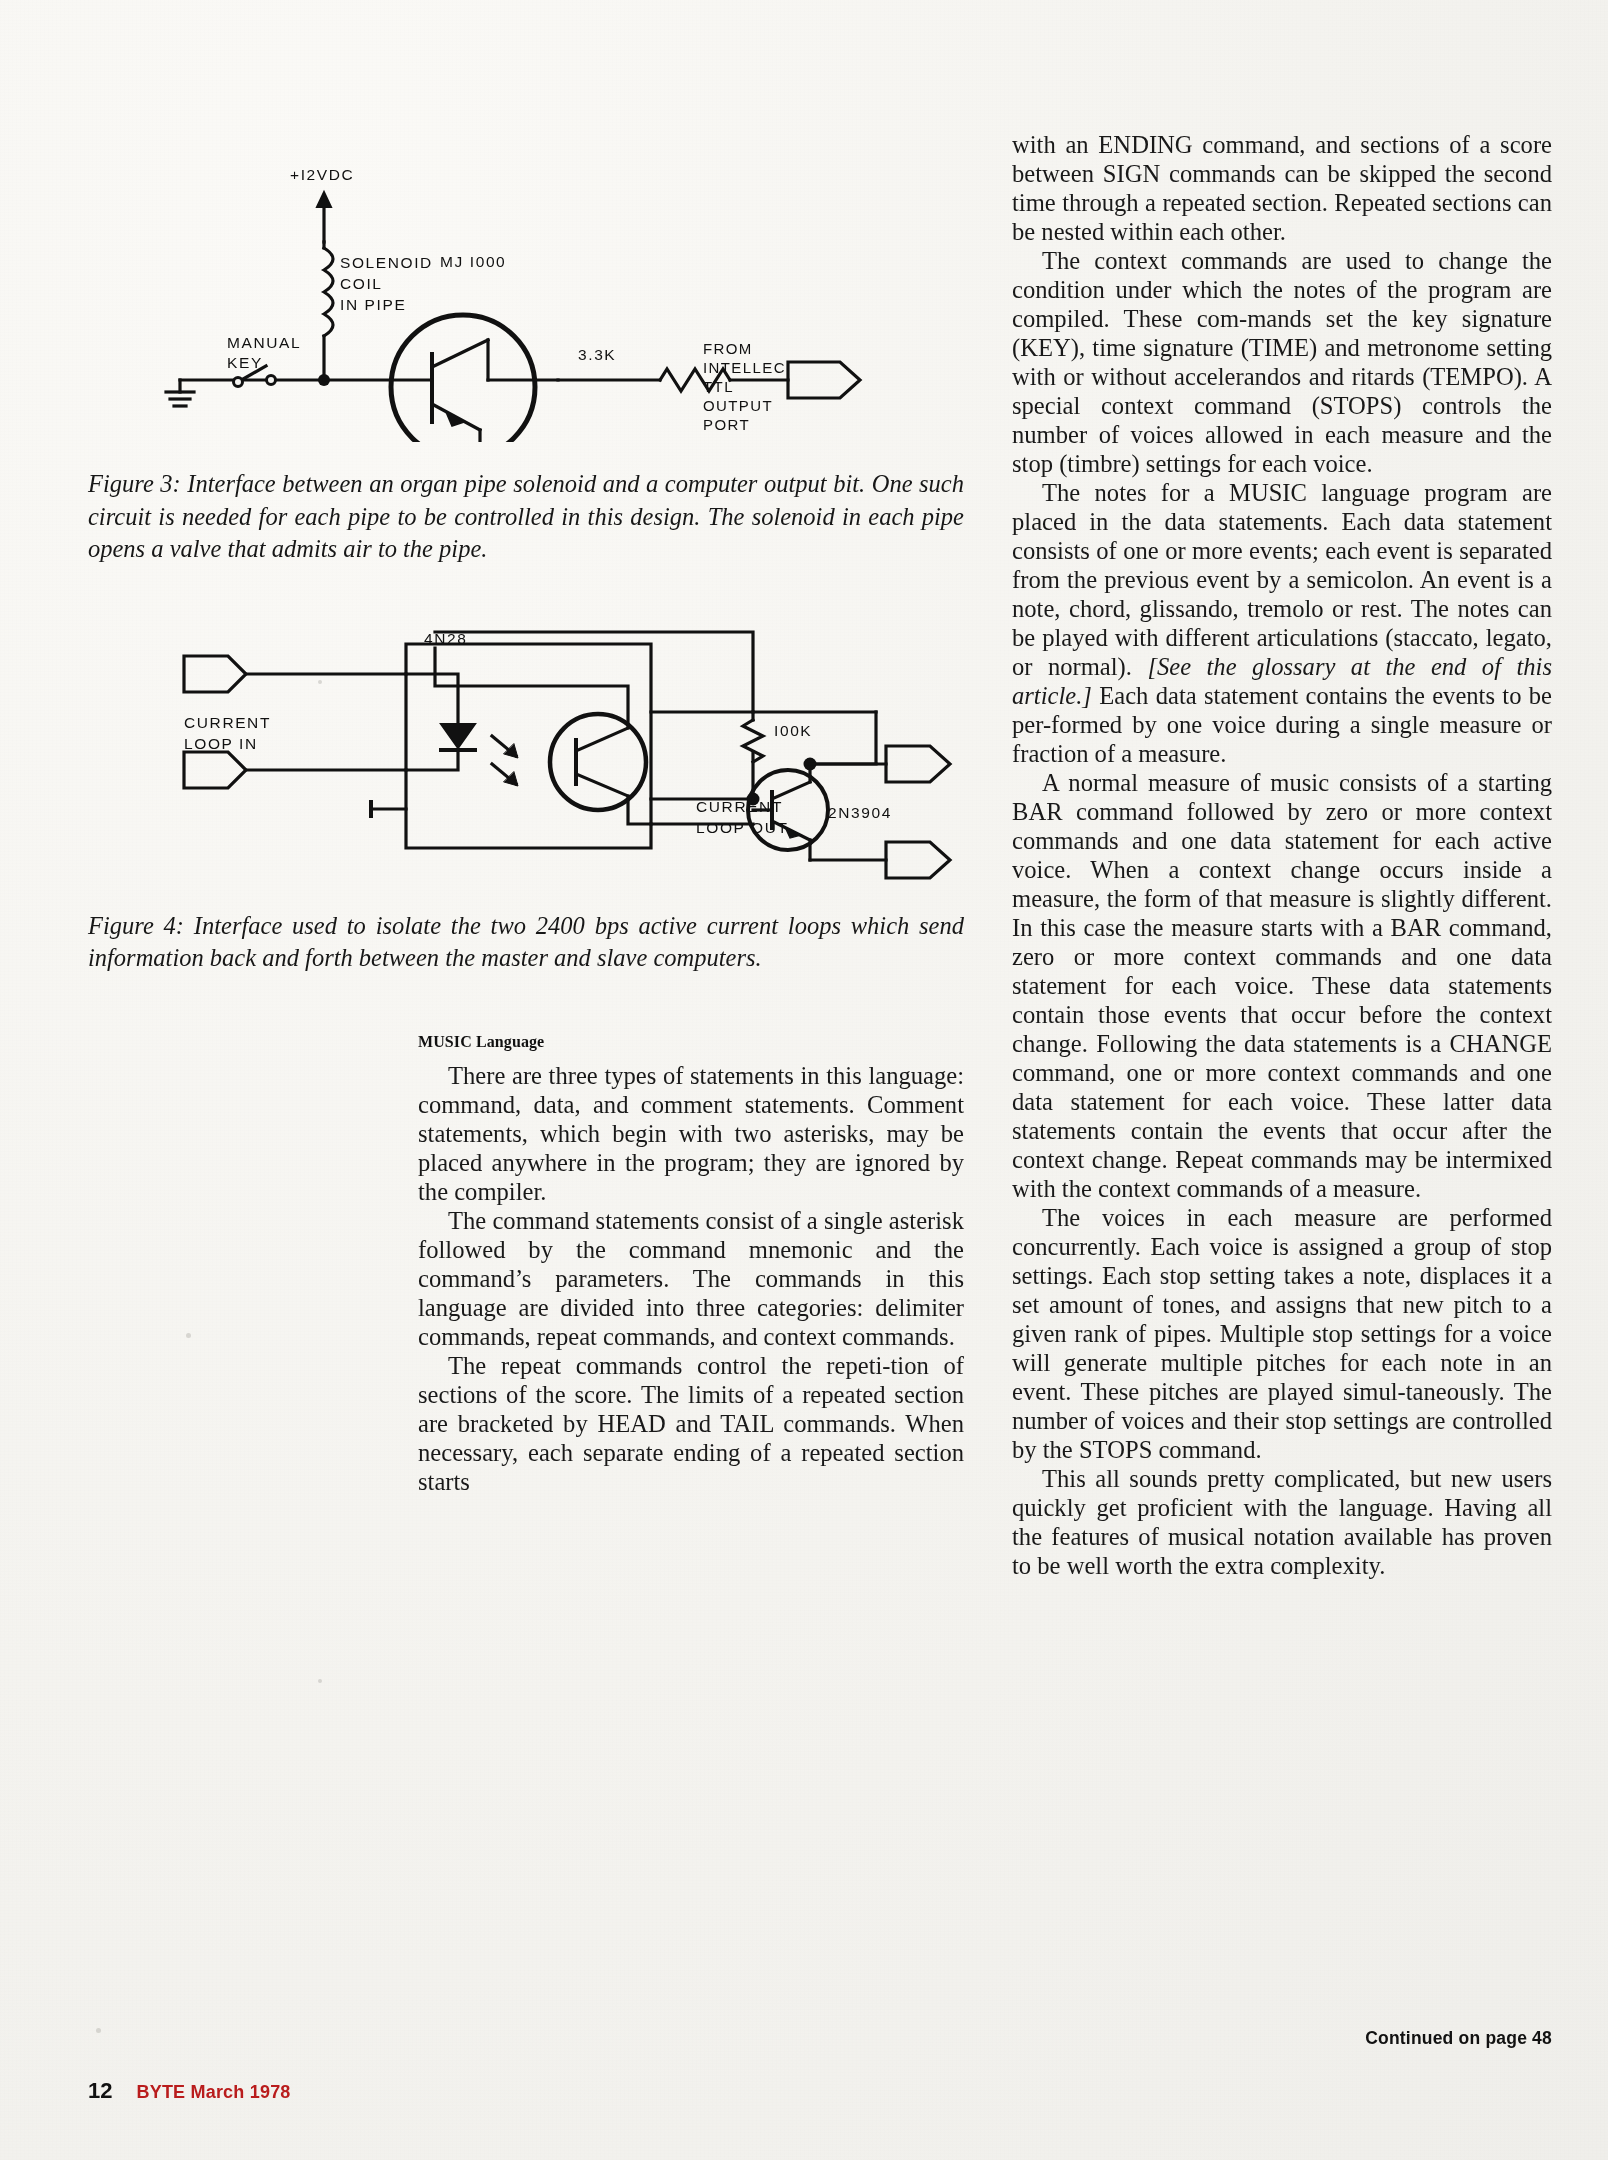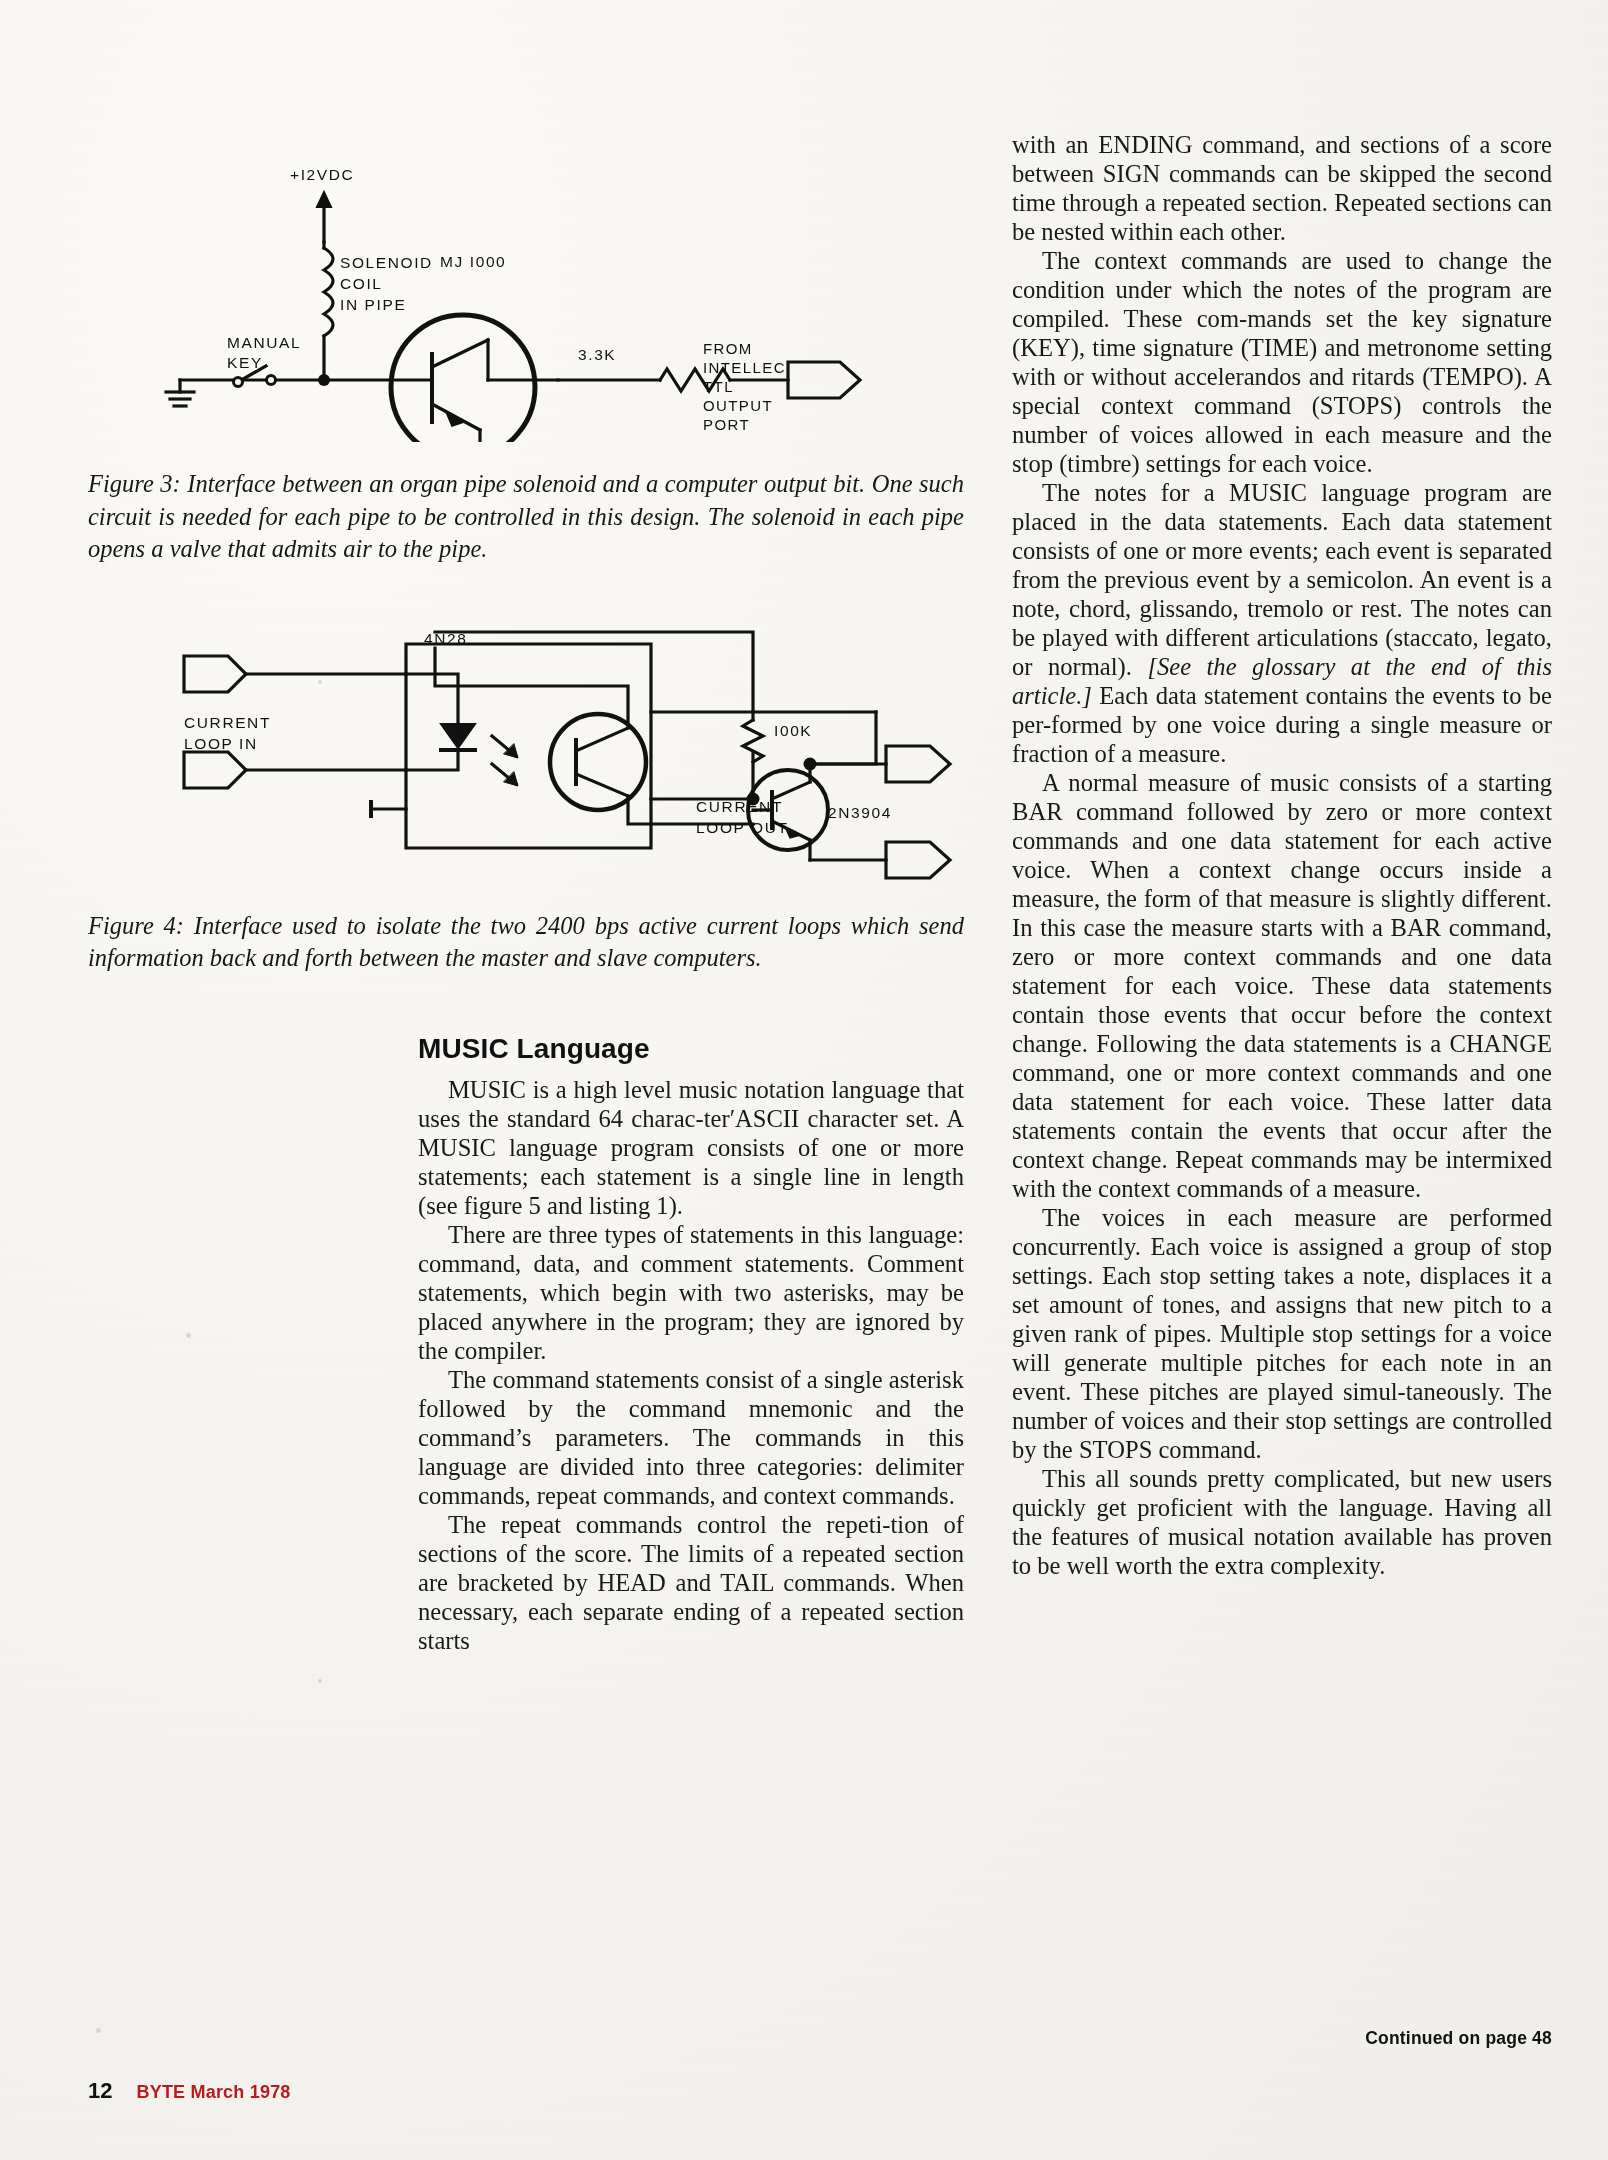--- a/index.html
+++ b/index.html
@@ -41,23 +41,23 @@
     line-height:29px;
     text-align:justify;
     color:#191919;
     -webkit-font-smoothing:antialiased;
   }
   .bodytext p{margin:0;text-indent:30px;}
   .bodytext p.noindent{text-indent:0;}
   .ital{font-style:italic;}
 
   .sechead{
-    font-family:Liberation Sans, sans-serif;
+    font-family:Liberation Serif, serif;
     font-weight:bold;
-    font-size:28px;
+    font-size:16px;
     letter-spacing:.1px;
     margin:8px 0 10px 0;
     color:#111;
   }
 
   
   .caption{
     font-family:"Liberation Serif", serif;
     font-style:italic;
     font-size:24.5px;
@@ -250,21 +250,20 @@
           <text class="lbl" x="608" y="209">LOOP OUT</text>
         </g>
       </svg>
     </div>
 
     <div class="caption" style="margin-top:26px;width:876px;">Figure 4: Interface used to isolate the two 2400 bps active current loops which send information back and forth between the master and slave computers.</div>
 
     <div style="margin-top:58px;margin-left:330px;width:546px;">
       <div class="sechead">MUSIC Language</div>
       <div class="bodytext">
-        <p>MUSIC is a high level music notation language that uses the standard 64 charac-ter′ASCII character set. A MUSIC language program consists of one or more statements; each statement is a single line in length (see figure 5 and listing 1).</p>
         <p>There are three types of statements in this language: command, data, and comment statements. Comment statements, which begin with two asterisks, may be placed anywhere in the program; they are ignored by the compiler.</p>
         <p>The command statements consist of a single asterisk followed by the command mnemonic and the command’s parameters. The commands in this language are divided into three categories: delimiter commands, repeat commands, and context commands.</p>
         <p>The repeat commands control the repeti-tion of sections of the score. The limits of a repeated section are bracketed by HEAD and TAIL commands. When necessary, each separate ending of a repeated section starts</p>
       </div>
     </div>
   </div>
 
   <div class="col-right">
     <div class="bodytext">
       <p class="noindent">with an ENDING command, and sections of a score between SIGN commands can be skipped the second time through a repeated section. Repeated sections can be nested within each other.</p>

